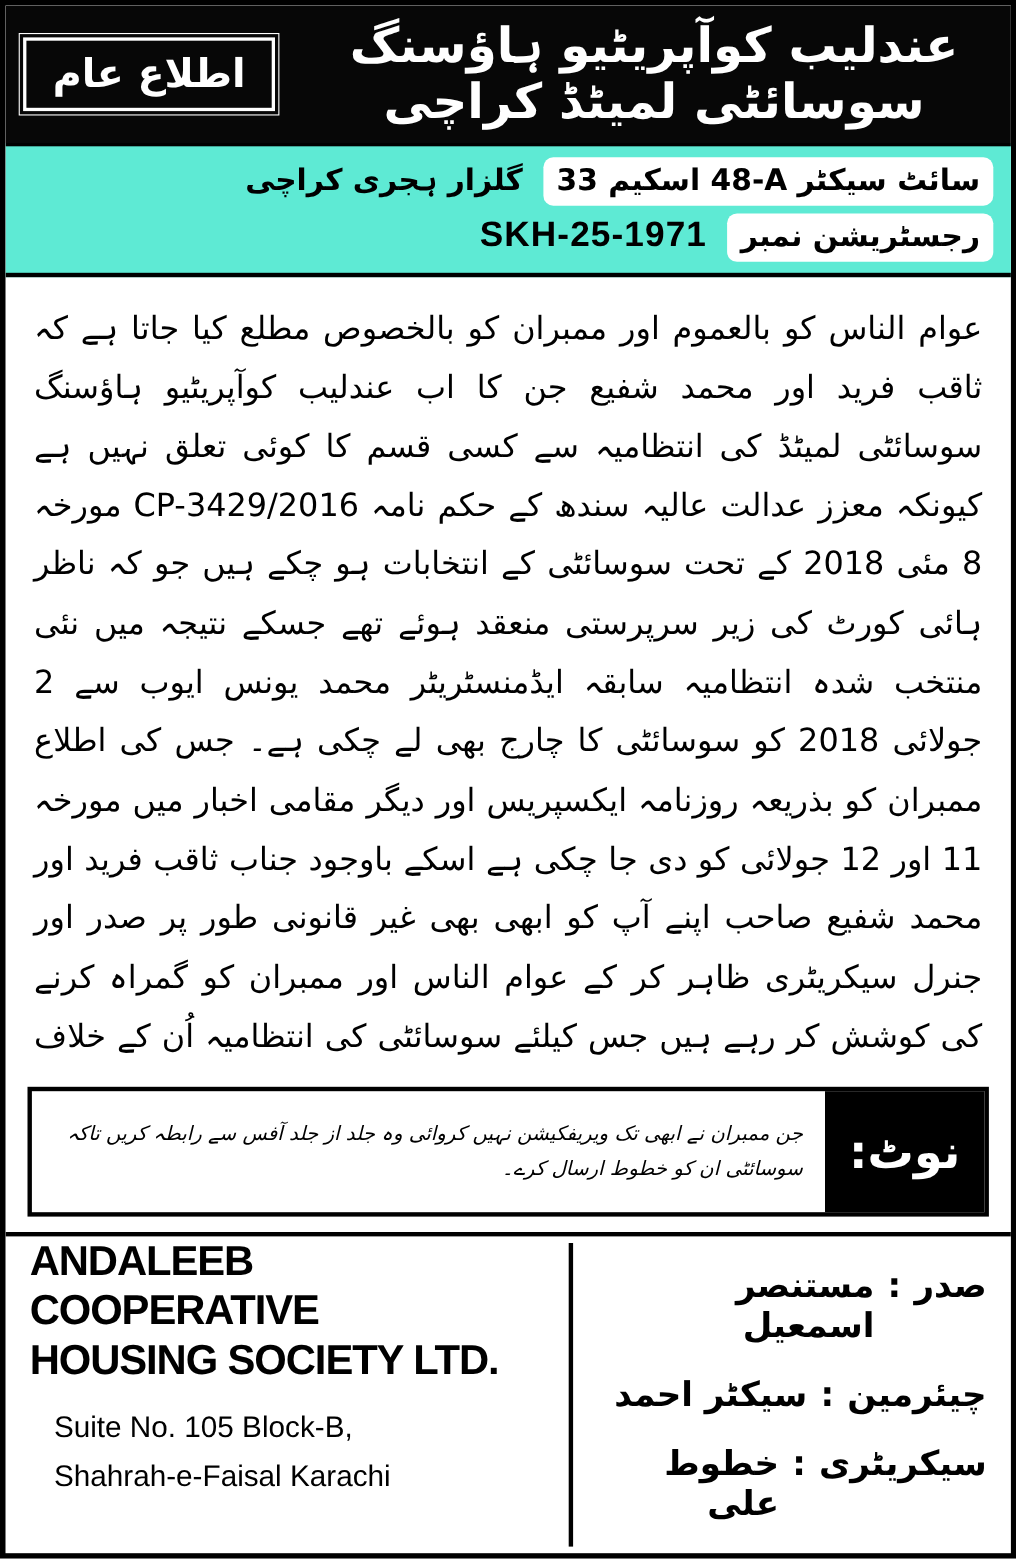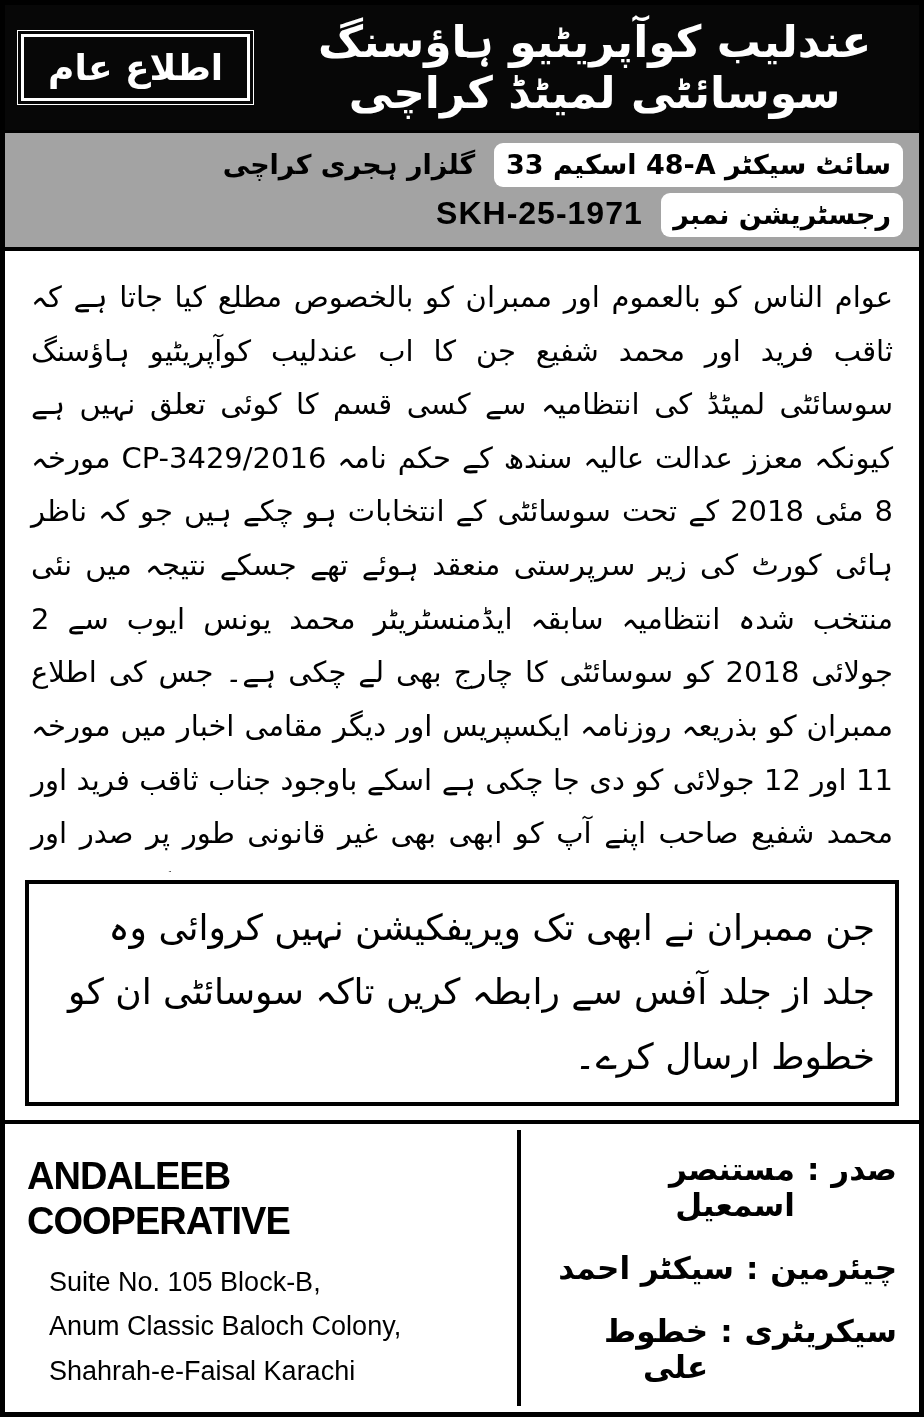--- a/index.html
+++ b/index.html
@@ -41,21 +41,21 @@
     border: 3px solid #ffffff;
     box-shadow: 0 0 0 3px #070707, 0 0 0 4px #ffffff;
     padding: 10px 24px;
     font-size: 36px;
     font-weight: bold;
     white-space: nowrap;
   }
 
   
   .subheader {
-    background: #a3a3a3;
+    background: #5eead4;
     border-top: 3px solid #000;
     border-bottom: 4px solid #000;
     direction: rtl;
     text-align: right;
     padding: 8px 16px;
     font-size: 27px;
     line-height: 1.55;
     flex: 0 0 auto;
   }
   .chip {
@@ -106,37 +106,38 @@
     font-size: 42px;
     font-weight: bold;
     padding: 8px 22px;
     display: flex;
     align-items: center;
     white-space: nowrap;
   }
   .note-text {
     flex: 1;
     padding: 12px 20px;
-    font-size: 36px;
+    font-size: 18px;
     line-height: 1.8;
     text-align: right;
     display: flex;
     align-items: center;
+    font-style: italic;
   }
 
   
   .footer {
     border-top: 4px solid #000;
     display: flex;
     flex: 0 0 auto;
     height: 292px;
   }
   .footer-left {
     width: 56%;
-    padding: 30px 18px 10px 22px;
+    padding: 1px 18px 10px 22px;
   }
   .org-name {
     font-family: "Liberation Sans", sans-serif;
     font-weight: bold;
     font-size: 38px;
     letter-spacing: -1px;
     line-height: 1.18;
   }
   .org-address {
     margin-top: 16px;
@@ -182,32 +183,33 @@
   <div class="subheader">
     <span class="chip">سائٹ سیکٹر ‎48-A‎ اسکیم 33</span>
     <span class="plain-seg">گلزار ہجری کراچی</span>
     <span class="chip">رجسٹریشن نمبر</span>
     <span class="regnum">SKH-25-1971</span>
   </div>
 
   <main class="body-text">عوام الناس کو بالعموم اور ممبران کو بالخصوص مطلع کیا جاتا ہے کہ ثاقب فرید اور محمد شفیع جن کا اب عندلیب کوآپریٹیو ہاؤسنگ سوسائٹی لمیٹڈ کی انتظامیہ سے کسی قسم کا کوئی تعلق نہیں ہے کیونکہ معزز عدالت عالیہ سندھ کے حکم نامہ ‎CP-3429/2016‎ مورخہ 8 مئی 2018 کے تحت سوسائٹی کے انتخابات ہو چکے ہیں جو کہ ناظر ہائی کورٹ کی زیر سرپرستی منعقد ہوئے تھے جسکے نتیجہ میں نئی منتخب شدہ انتظامیہ سابقہ ایڈمنسٹریٹر محمد یونس ایوب سے 2 جولائی 2018 کو سوسائٹی کا چارج بھی لے چکی ہے۔ جس کی اطلاع ممبران کو بذریعہ روزنامہ ایکسپریس اور دیگر مقامی اخبار میں مورخہ 11 اور 12 جولائی کو دی جا چکی ہے اسکے باوجود جناب ثاقب فرید اور محمد شفیع صاحب اپنے آپ کو ابھی بھی غیر قانونی طور پر صدر اور جنرل سیکریٹری ظاہر کر کے عوام الناس اور ممبران کو گمراہ کرنے کی کوشش کر رہے ہیں جس کیلئے سوسائٹی کی انتظامیہ اُن کے خلاف قانونی کارروائی کرنے جا رہی ہے۔ لہذا عوام الناس بالعموم اور ممبران سوسائٹی بالخصوص ان افراد کے شائع کردہ کسی بھی نوٹس یا اشتہار پر توجہ نہ دیں۔ سوسائٹی کے روزمرہ کے معاملات منتخب شدہ انتظامیہ دیکھ رہی ہے۔ ممبران سے گذارش ہے کسی بھی مسئلہ کیلئے سوسائٹی کے دفتر سے رابطہ قائم کریں۔</main>
 
   <div class="note-box">
+    <div class="note-label">نوٹ:</div>
     <div class="note-text">جن ممبران نے ابھی تک ویریفکیشن نہیں کروائی وہ جلد از جلد آفس سے رابطہ کریں تاکہ سوسائٹی ان کو خطوط ارسال کرے۔</div>
   </div>
 
   <footer class="footer">
 
     <div class="footer-left">
       <div class="org-name">
         <div>ANDALEEB COOPERATIVE</div>
+        <div>HOUSING SOCIETY LTD.</div>
       </div>
       <div class="org-address">
         <div>Suite  No. 105 Block-B,</div>
-        <div>Anum Classic Baloch Colony,</div>
         <div>Shahrah-e-Faisal Karachi</div>
       </div>
     </div>
 
     <div class="footer-divider"></div>
 
     <div class="footer-right">
 
       <div class="official-row">
         <span class="official-title">صدر</span>

